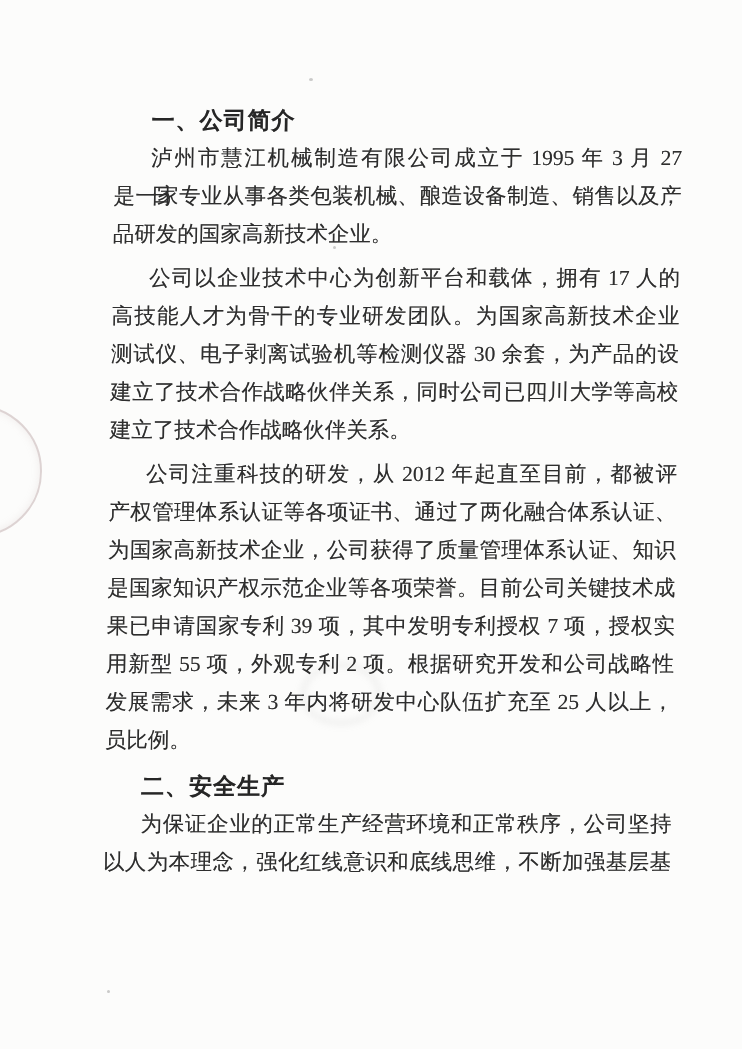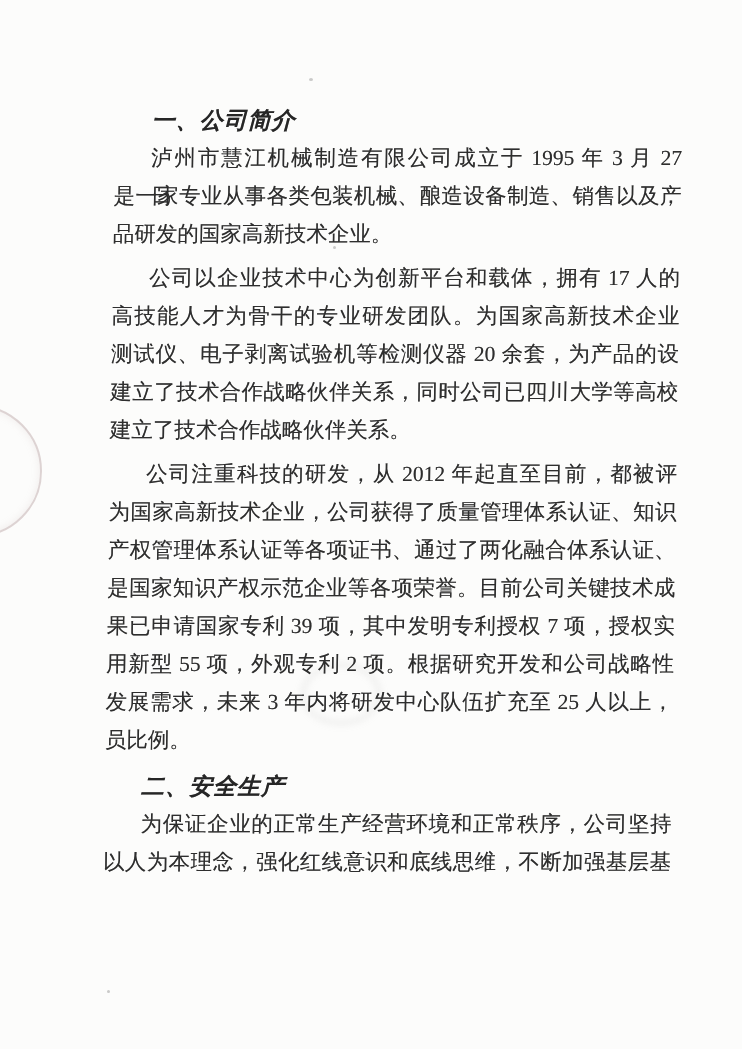--- a/index.html
+++ b/index.html
@@ -26,21 +26,20 @@
   }
   .hd {
     margin: 0;
     padding-left: 37px;
     font-family: "Liberation Sans", sans-serif;
     font-weight: bold;
     font-size: 23px;
     line-height: 38px;
     color: #262626;
     letter-spacing: 1px;
-    font-style: italic;
   }
   .hd.h2 { margin-top: 8px; }
   .para { margin: 0; }
   .para.gap { margin-top: 6px; }
   .ln {
     height: 38px;
     text-align: justify;
     text-align-last: justify;
     text-justify: inter-ideograph;
     white-space: normal;
@@ -98,29 +97,29 @@
 
     <div class="para">
       <div class="ln ind">泸州市慧江机械制造有限公司成立于 1995 年 3 月 27 日，</div>
       <div class="ln">是一家专业从事各类包装机械、酿造设备制造、销售以及产</div>
       <div class="ln end">品研发的国家高新技术企业。</div>
     </div>
 
     <div class="para gap">
       <div class="ln ind">公司以企业技术中心为创新平台和载体，拥有 17 人的</div>
       <div class="ln">高技能人才为骨干的专业研发团队。为国家高新技术企业</div>
-      <div class="ln">测试仪、电子剥离试验机等检测仪器 20 余套，为产品的设</div>
+      <div class="ln">测试仪、电子剥离试验机等检测仪器 30 余套，为产品的设</div>
       <div class="ln">建立了技术合作战略伙伴关系，同时公司已四川大学等高校</div>
       <div class="ln end">建立了技术合作战略伙伴关系。</div>
     </div>
 
     <div class="para gap">
       <div class="ln ind">公司注重科技的研发，从 2012 年起直至目前，都被评</div>
+      <div class="ln">产权管理体系认证等各项证书、通过了两化融合体系认证、</div>
       <div class="ln">为国家高新技术企业，公司获得了质量管理体系认证、知识</div>
-      <div class="ln">产权管理体系认证等各项证书、通过了两化融合体系认证、</div>
       <div class="ln">是国家知识产权示范企业等各项荣誉。目前公司关键技术成</div>
       <div class="ln">果已申请国家专利 39 项，其中发明专利授权 7 项，授权实</div>
       <div class="ln">用新型 55 项，外观专利 2 项。根据研究开发和公司战略性</div>
       <div class="ln">发展需求，未来 3 年内将研发中心队伍扩充至 25 人以上，</div>
       <div class="ln end">员比例。</div>
     </div>
 
     <h2 class="hd h2">二、安全生产</h2>
 
     <div class="para">

